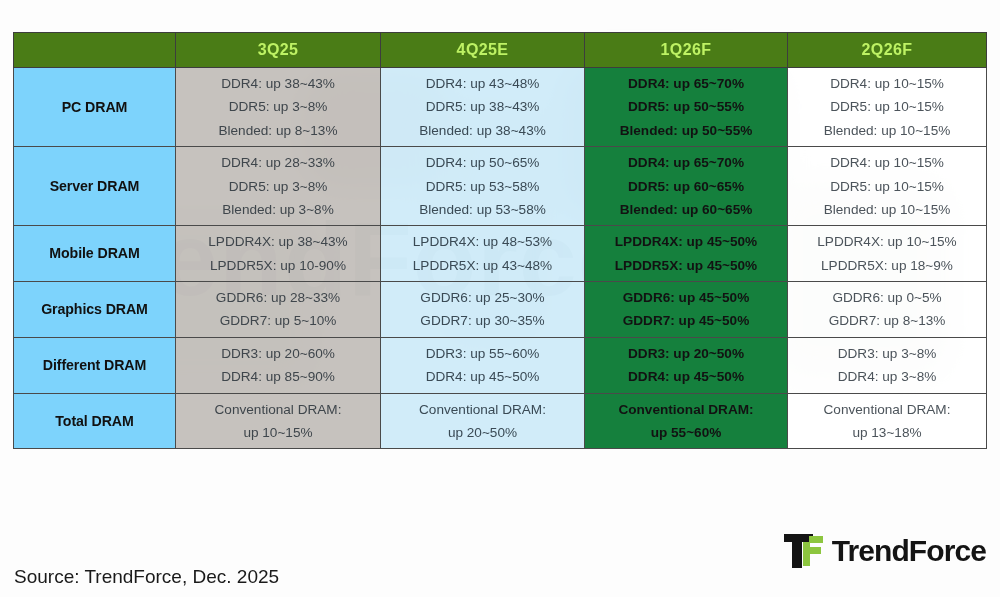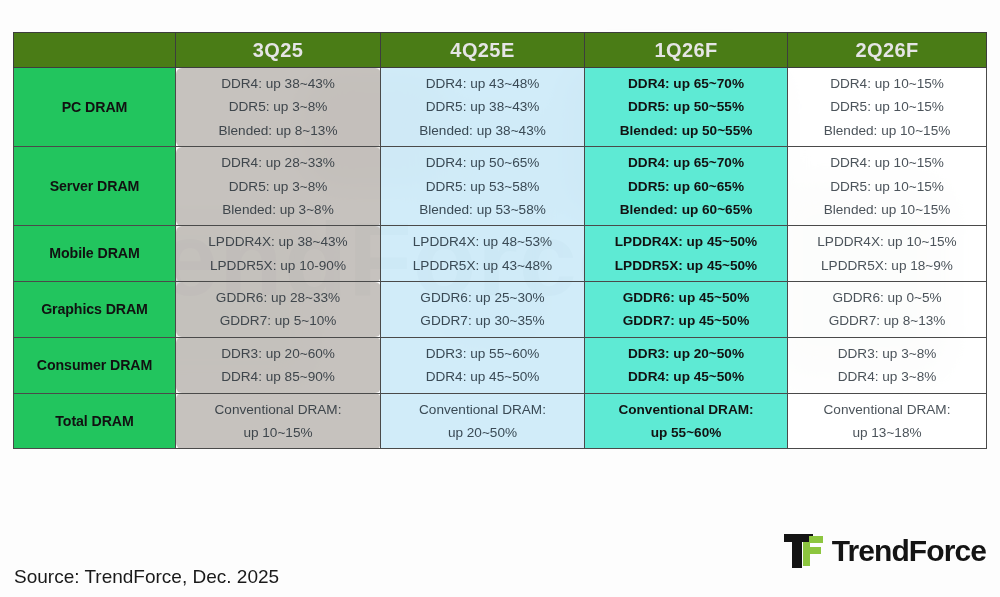--- a/index.html
+++ b/index.html
@@ -68,22 +68,22 @@
     table-layout: fixed;
   }
   col.c0 { width: 162px; }
   col.c1 { width: 205px; }
   col.c2 { width: 204px; }
   col.c3 { width: 203px; }
   col.c4 { width: 199px; }
 
   thead th {
     background: #4a7c16;
-    color: #e5e5e5;
-    font-size: 20px;
+    color: #bef264;
+    font-size: 16px;
     font-weight: 700;
     letter-spacing: 0.4px;
     height: 35px;
     border: 1.6px solid #3d3d3d;
     padding: 0;
     text-align: center;
   }
   thead th.corner {
     background: #4a7c16;
   }
@@ -91,29 +91,29 @@
   tbody td {
     border: 1.6px solid #4a4a4a;
     padding: 4px 2px;
     text-align: center;
     vertical-align: middle;
     font-size: 13.6px;
     line-height: 1.72;
     color: #3a4147;
   }
   td.rowhead {
-    background: #22c55e;
+    background: #7dd3fc;
     color: #111111;
     font-weight: 700;
     font-size: 14.2px;
     letter-spacing: -0.1px;
   }
-  td.col-q1 { background: rgba(190,186,181,0.88); color: #3f464c; border-radius: 6px; }
+  td.col-q1 { background: rgba(190,186,181,0.88); color: #3f464c; }
   td.col-q2 { background: rgba(203,233,248,0.88); color: #3a4a55; }
-  td.col-q3 { background: #5eead4; color: #121212; font-weight: 700; }
+  td.col-q3 { background: #15803d; color: #121212; font-weight: 700; }
   td.col-q4 { background: rgba(255,255,255,0.80); color: #4c545b; }
 
   td .line { display: block; white-space: nowrap; }
 
   #logo {
     position: absolute;
     right: 14px; top: 533px;
     display: flex;
     align-items: center;
     gap: 7px;
@@ -249,21 +249,21 @@
             <td class="col-q3">
               <span class="line">GDDR6: up 45~50%</span>
               <span class="line">GDDR7: up 45~50%</span>
             </td>
             <td class="col-q4">
               <span class="line">GDDR6: up 0~5%</span>
               <span class="line">GDDR7: up 8~13%</span>
             </td>
           </tr>
           <tr>
-            <td class="rowhead">Consumer DRAM</td>
+            <td class="rowhead">Different DRAM</td>
             <td class="col-q1">
               <span class="line">DDR3: up 20~60%</span>
               <span class="line">DDR4: up 85~90%</span>
             </td>
             <td class="col-q2">
               <span class="line">DDR3: up 55~60%</span>
               <span class="line">DDR4: up 45~50%</span>
             </td>
             <td class="col-q3">
               <span class="line">DDR3: up 20~50%</span>

